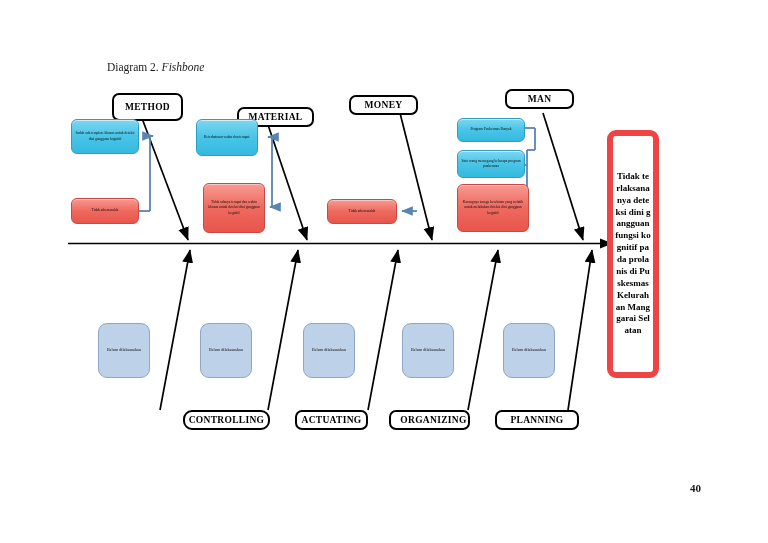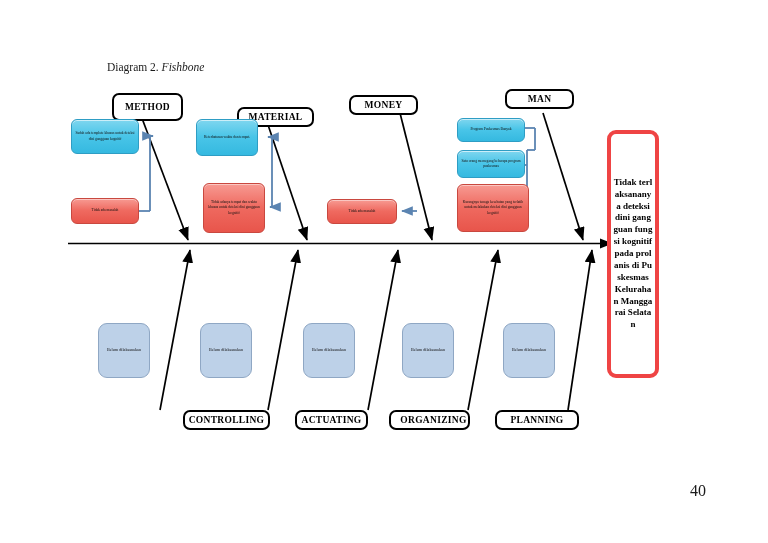--- a/index.html
+++ b/index.html
@@ -34,22 +34,23 @@
     white-space: nowrap;
     margin-left: 43px;
   }
   .caption .ital { font-style: italic; }
 
   
   .page-number {
     position: absolute;
     left: 690px;
     top: 482px;
-    font-size: 16px;
+    font-size: 11px;
     color: #1a1a1a;
+    font-weight: bold;
   }
 
   
   #lines {
     position: absolute;
     left: 0; top: 0;
     width: 768px;
     height: 543px;
     pointer-events: none;
   }
@@ -102,21 +103,21 @@
     color: #111111;
   }
 
   
   .effect-box {
     position: absolute;
     left: 607px;
     top: 130px;
     width: 52px;
     height: 248px;
-    border: 4px solid #ef4444;
+    border: 6px solid #ef4444;
     border-radius: 9px;
     background: #ffffff;
     box-sizing: border-box;
     display: flex;
     align-items: center;
     justify-content: center;
     text-align: center;
     font-weight: bold;
     font-size: 9px;
     line-height: 1.32;
@@ -260,21 +261,21 @@
   <div class="cause-box pale" style="left:303px; top:323px; width:52px; height:55px;">
     <span>Belum dilaksanakan</span>
   </div>
   <div class="cause-box pale" style="left:402px; top:323px; width:52px; height:55px;">
     <span>Belum dilaksanakan</span>
   </div>
   <div class="cause-box pale" style="left:503px; top:323px; width:52px; height:55px;">
     <span>Belum dilaksanakan</span>
   </div>
 
-  <div class="cat-box" style="left:183px; top:410px; width:87px; height:20px;">
+  <div class="cat-box" style="left:183px; top:410px; width:87px; height:20px;border-radius:9px;">
     <span>CONTROLLING</span>
   </div>
   <div class="cat-box" style="left:295px; top:410px; width:73px; height:20px;align-items:center;">
     <span>ACTUATING</span>
   </div>
   <div class="cat-box" style="left:389px; top:410px; width:81px; height:20px;padding-left:8px;">
     <span>ORGANIZING</span>
   </div>
   <div class="cat-box" style="left:495px; top:410px; width:84px; height:20px;">
     <span>PLANNING</span>

